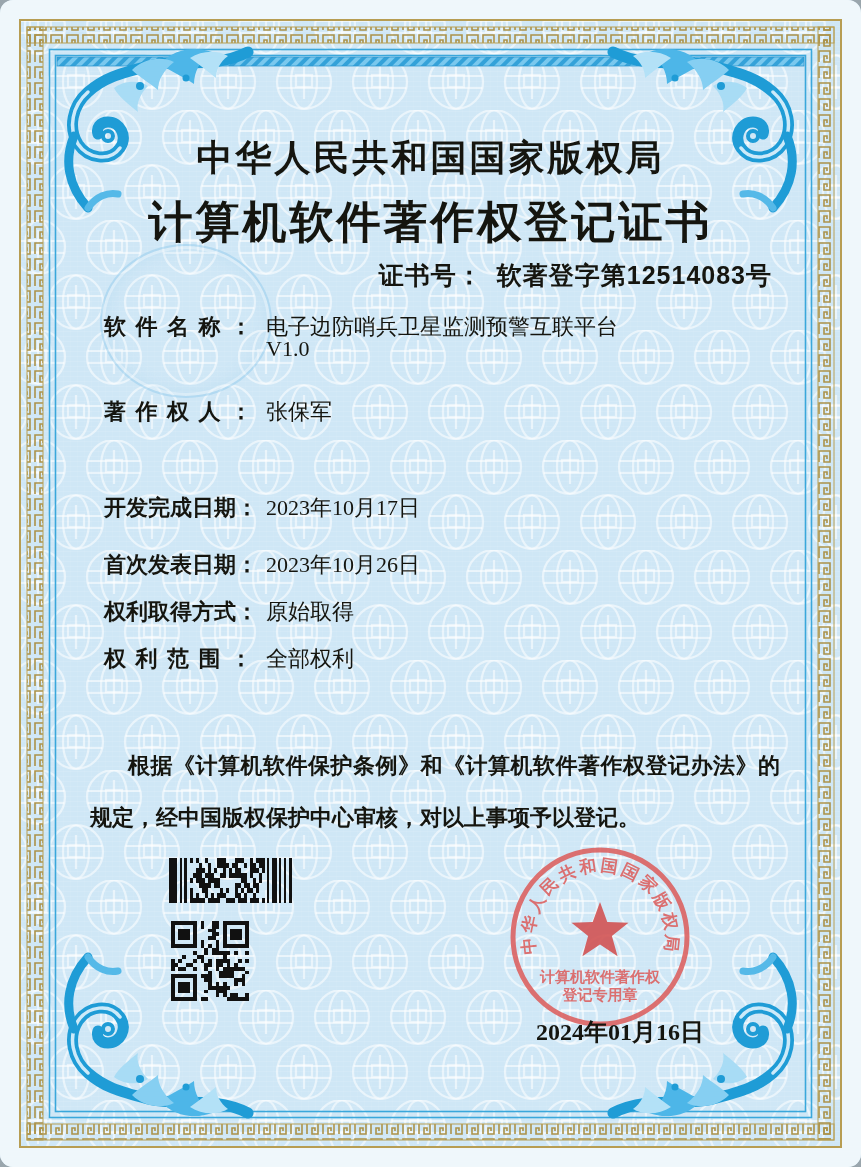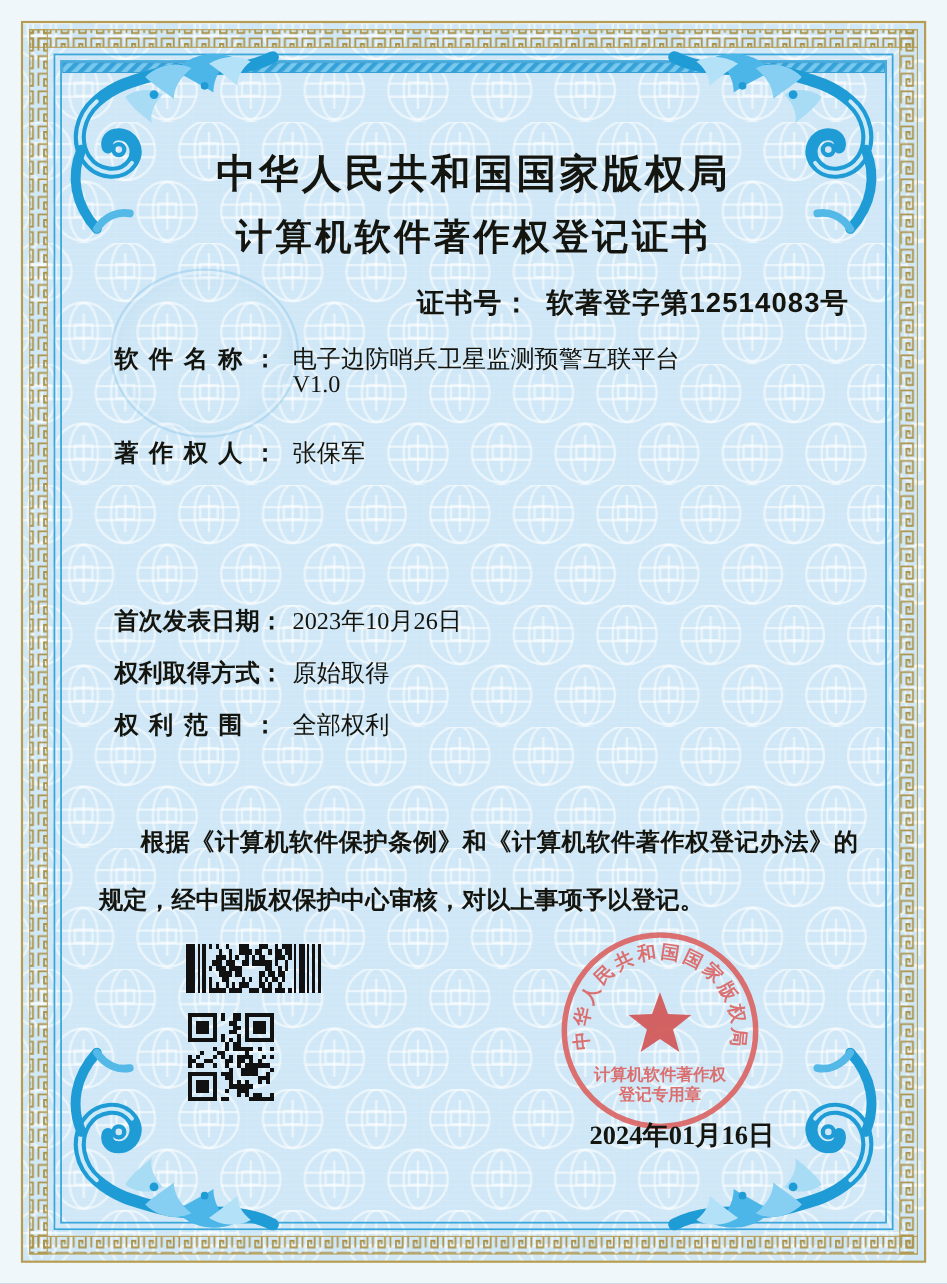--- a/index.html
+++ b/index.html
@@ -1,19 +1,19 @@
 <!DOCTYPE html>
 <html><head>
 <meta charset="utf-8">
 <style>
   html,body{margin:0;padding:0;background:#9aa6ad;}
   .page{
     position:relative;width:861px;height:1167px;margin:0 auto;overflow:hidden;
     background:#cfe7f6;
-    font-family:"Liberation Sans","DejaVu Sans",sans-serif;color:#15150f;
+    font-family:"Liberation Sans","DejaVu Sans",sans-serif;color:#15150f;border-radius:13px;
   }
   
   .page::before{
     content:"";position:absolute;inset:0;z-index:0;pointer-events:none;
     background:
       repeating-linear-gradient(0deg, rgba(255,255,255,.10) 0 1px, transparent 1px 5px),
       repeating-linear-gradient(90deg, rgba(255,255,255,.05) 0 1px, transparent 1px 7px);
   }
   
   .outer-margin{position:absolute;inset:0;z-index:0;pointer-events:none;
@@ -23,21 +23,21 @@
   .corner.tl{left:44px;top:44px;}
   .corner.tr{right:44px;top:44px;transform:scaleX(-1);}
   .corner.bl{left:44px;bottom:46px;transform:scaleY(-1);}
   .corner.br{right:44px;bottom:46px;transform:scale(-1,-1);}
   .emboss{position:absolute;left:100px;top:244px;width:168px;height:150px;z-index:2;
     border:2px solid rgba(140,200,234,.45);border-radius:50%;
     box-shadow:inset 0 0 0 3px rgba(255,255,255,.35), inset 0 0 18px rgba(140,200,234,.3);}
   .txt{position:absolute;z-index:5;}
   .authority{left:0;right:0;top:134px;text-align:center;font-size:36px;font-weight:700;
     font-family:"Liberation Serif","DejaVu Serif",serif;letter-spacing:3px;}
-  .cert-title{left:0;right:0;top:193px;text-align:center;font-size:33px;font-weight:700;
+  .cert-title{left:0;right:0;top:193px;text-align:center;font-size:44px;font-weight:700;
     font-family:"Liberation Serif","DejaVu Serif",serif;letter-spacing:3px;}
   .cert-no{top:259px;right:89px;font-size:25px;font-weight:700;letter-spacing:1px;}
   .cert-no .sep{display:inline-block;width:14px;}
   .row{left:104px;font-size:22px;white-space:nowrap;}
   .flabel{display:inline-block;width:148px;font-weight:700;
     text-align:justify;text-align-last:justify;-moz-text-align-last:justify;vertical-align:top;}
   .fval{position:absolute;left:162px;top:0;white-space:nowrap;font-weight:500;
     font-family:"Liberation Serif","DejaVu Serif",serif;}
   .r-name{top:312px;} .r-name2{top:336px;left:266px;font-size:22px;
     font-family:"Liberation Serif","DejaVu Serif",serif;}
@@ -140,20 +140,24 @@
 
   <div class="txt row r-name">
     <span class="flabel">软件名称：</span>
     <span class="fval">电子边防哨兵卫星监测预警互联平台</span>
   </div>
   <div class="txt r-name2">V1.0</div>
 
   <div class="txt row r-owner">
     <span class="flabel">著作权人：</span>
     <span class="fval">张保军</span>
+  </div>
+  <div class="txt row r-dev">
+    <span class="flabel">开发完成日期：</span>
+    <span class="fval">2023年10月17日</span>
   </div>
   <div class="txt row r-pub">
     <span class="flabel">首次发表日期：</span>
     <span class="fval">2023年10月26日</span>
   </div>
   <div class="txt row r-scope">
     <span class="flabel">权利范围：</span>
     <span class="fval">全部权利</span>
   </div>
   <div class="txt row r-acq">

